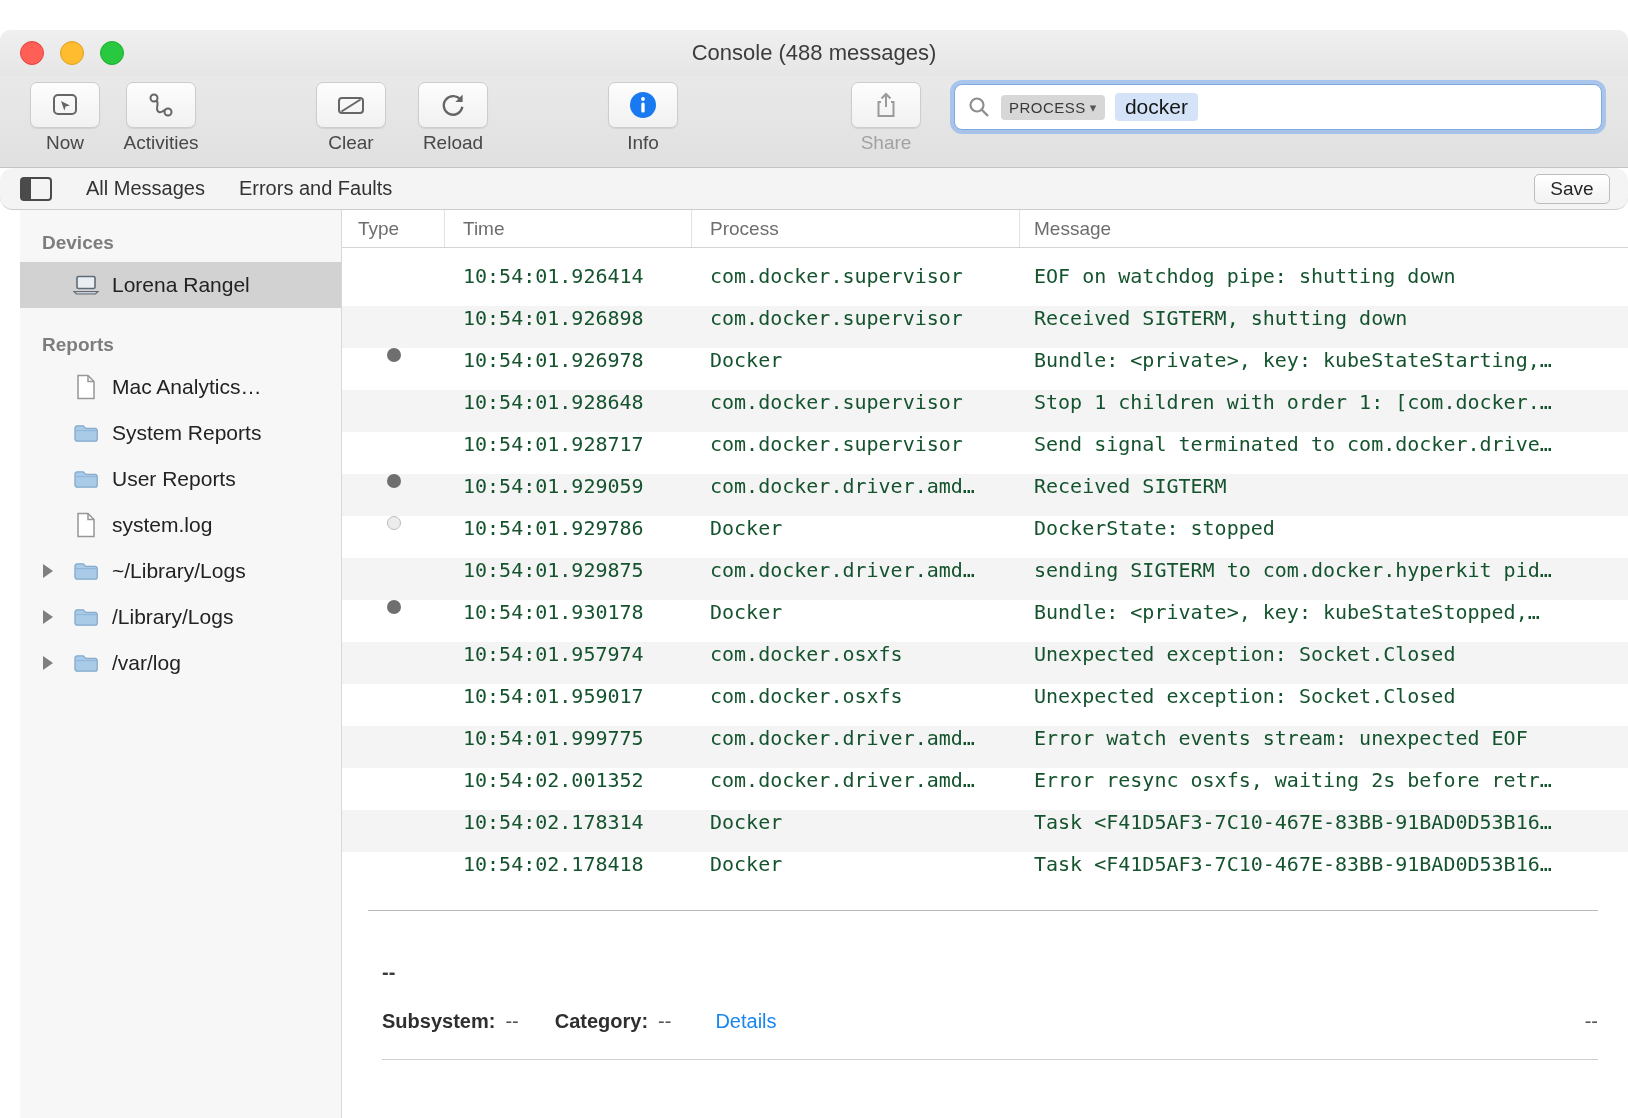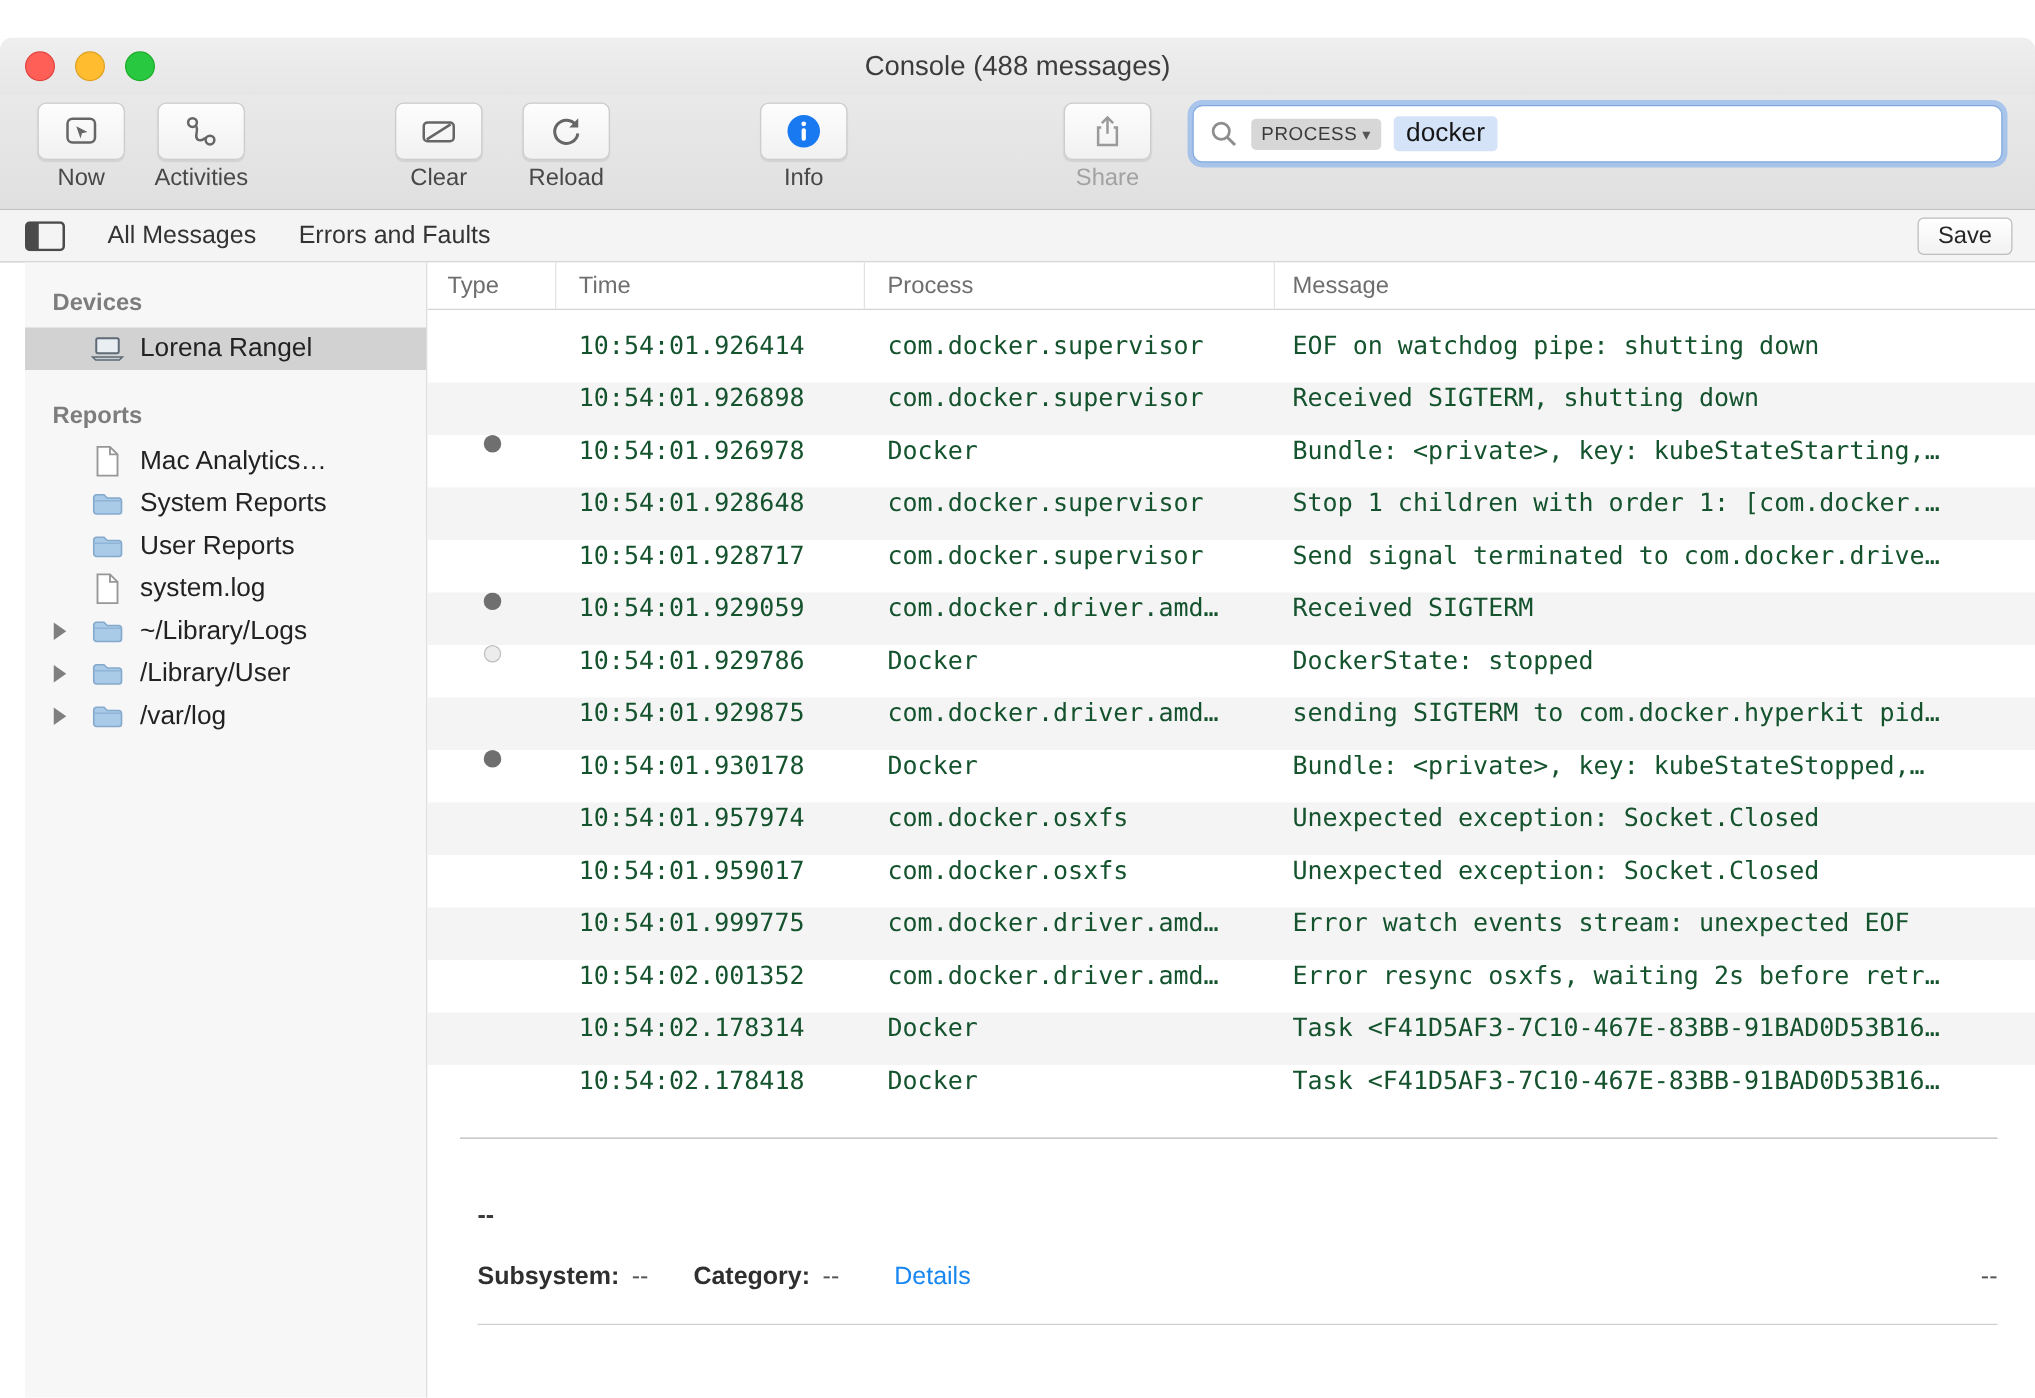--- a/index.html
+++ b/index.html
@@ -38,33 +38,33 @@
                box-shadow:0 0 0 4px rgba(93,156,240,.45);
                display:flex; align-items:center; padding:0 12px; gap:10px; }
   .token-process { background:#d7d7d7; color:#3a3a3a; font-size:15px; letter-spacing:.5px;
                    border-radius:4px; padding:4px 8px; display:flex; align-items:center; gap:4px; }
   .token-chevron { font-size:13px; color:#555; }
   .token-value { background:#d4e3f8; color:#161616; font-size:21px; border-radius:4px;
                  padding:2px 10px; font-weight:400; }
 
   
   .filterbar { height:42px; flex:0 0 42px; background:#f4f4f4; border-bottom:1px solid #cdcdcd;
-               display:flex; align-items:center; padding:0 18px 0 20px; gap:34px; }
+               display:flex; align-items:center; padding:0 18px 0 20px; gap:34px;border-radius:13px; }
   .filter-tab { font-size:20px; color:#333; cursor:default; }
   .save-btn { margin-left:auto; width:76px; height:30px; border-radius:5px;
               background:linear-gradient(#ffffff,#f2f2f2); border:1px solid #bdbdbd;
               font-size:19px; color:#262626; display:flex; align-items:center; justify-content:center; }
 
   
   .content { flex:1 1 auto; display:flex; min-height:0;padding-left:20px; }
 
   .sidebar { width:322px; flex:0 0 322px; background:#f7f7f7; border-right:1px solid #d8d8d8;
              padding-top:14px; overflow:hidden; }
   .side-header { font-size:19px; font-weight:600; color:#7d7d7d; padding:8px 0 8px 22px; }
-  .side-item { height:34px; display:flex; align-items:center; padding-left:16px; gap:12px;
+  .side-item { height:46px; display:flex; align-items:center; padding-left:16px; gap:12px;
                font-size:21px; color:#222; cursor:default; }
   .side-item.selected { background:#d2d2d2; }
   .side-gap { height:18px; }
   .tri { width:24px; flex:0 0 24px; display:flex; align-items:center; justify-content:center; }
   .tri .glyph { width:0; height:0; border-left:10px solid #7f7f7f;
                 border-top:7px solid transparent; border-bottom:7px solid transparent; }
   .side-icon { width:28px; flex:0 0 28px; display:flex; align-items:center; justify-content:center; }
 
   .main { flex:1 1 auto; display:flex; flex-direction:column; min-width:0; background:#fff;gap:16px; }
 
@@ -294,21 +294,21 @@
           <div class="side-item">
             <span class="tri">
               <span class="glyph"></span>
             </span>
             <span class="side-icon">
               <svg width="26" height="20" viewBox="0 0 26 20">
                 <path d="M2 5 a2.2 2.2 0 0 1 2.2-2.2 h6 l2.6 2.6 H22 a2.2 2.2 0 0 1 2.2 2.2 V16 a2.2 2.2 0 0 1-2.2 2.2 H4.2 A2.2 2.2 0 0 1 2 16 Z" fill="#a9cbe8" stroke="#84a9cc" stroke-width="1.3"></path>
                 <path d="M2 7.6 h22.2" stroke="#8fb4d6" stroke-width="1.1"></path>
               </svg>
             </span>
-            <span>/Library/User</span>
+            <span>/Library/Logs</span>
           </div>
           <div class="side-item">
             <span class="tri">
               <span class="glyph"></span>
             </span>
             <span class="side-icon">
               <svg width="26" height="20" viewBox="0 0 26 20">
                 <path d="M2 5 a2.2 2.2 0 0 1 2.2-2.2 h6 l2.6 2.6 H22 a2.2 2.2 0 0 1 2.2 2.2 V16 a2.2 2.2 0 0 1-2.2 2.2 H4.2 A2.2 2.2 0 0 1 2 16 Z" fill="#a9cbe8" stroke="#84a9cc" stroke-width="1.3"></path>
                 <path d="M2 7.6 h22.2" stroke="#8fb4d6" stroke-width="1.1"></path>
               </svg>

